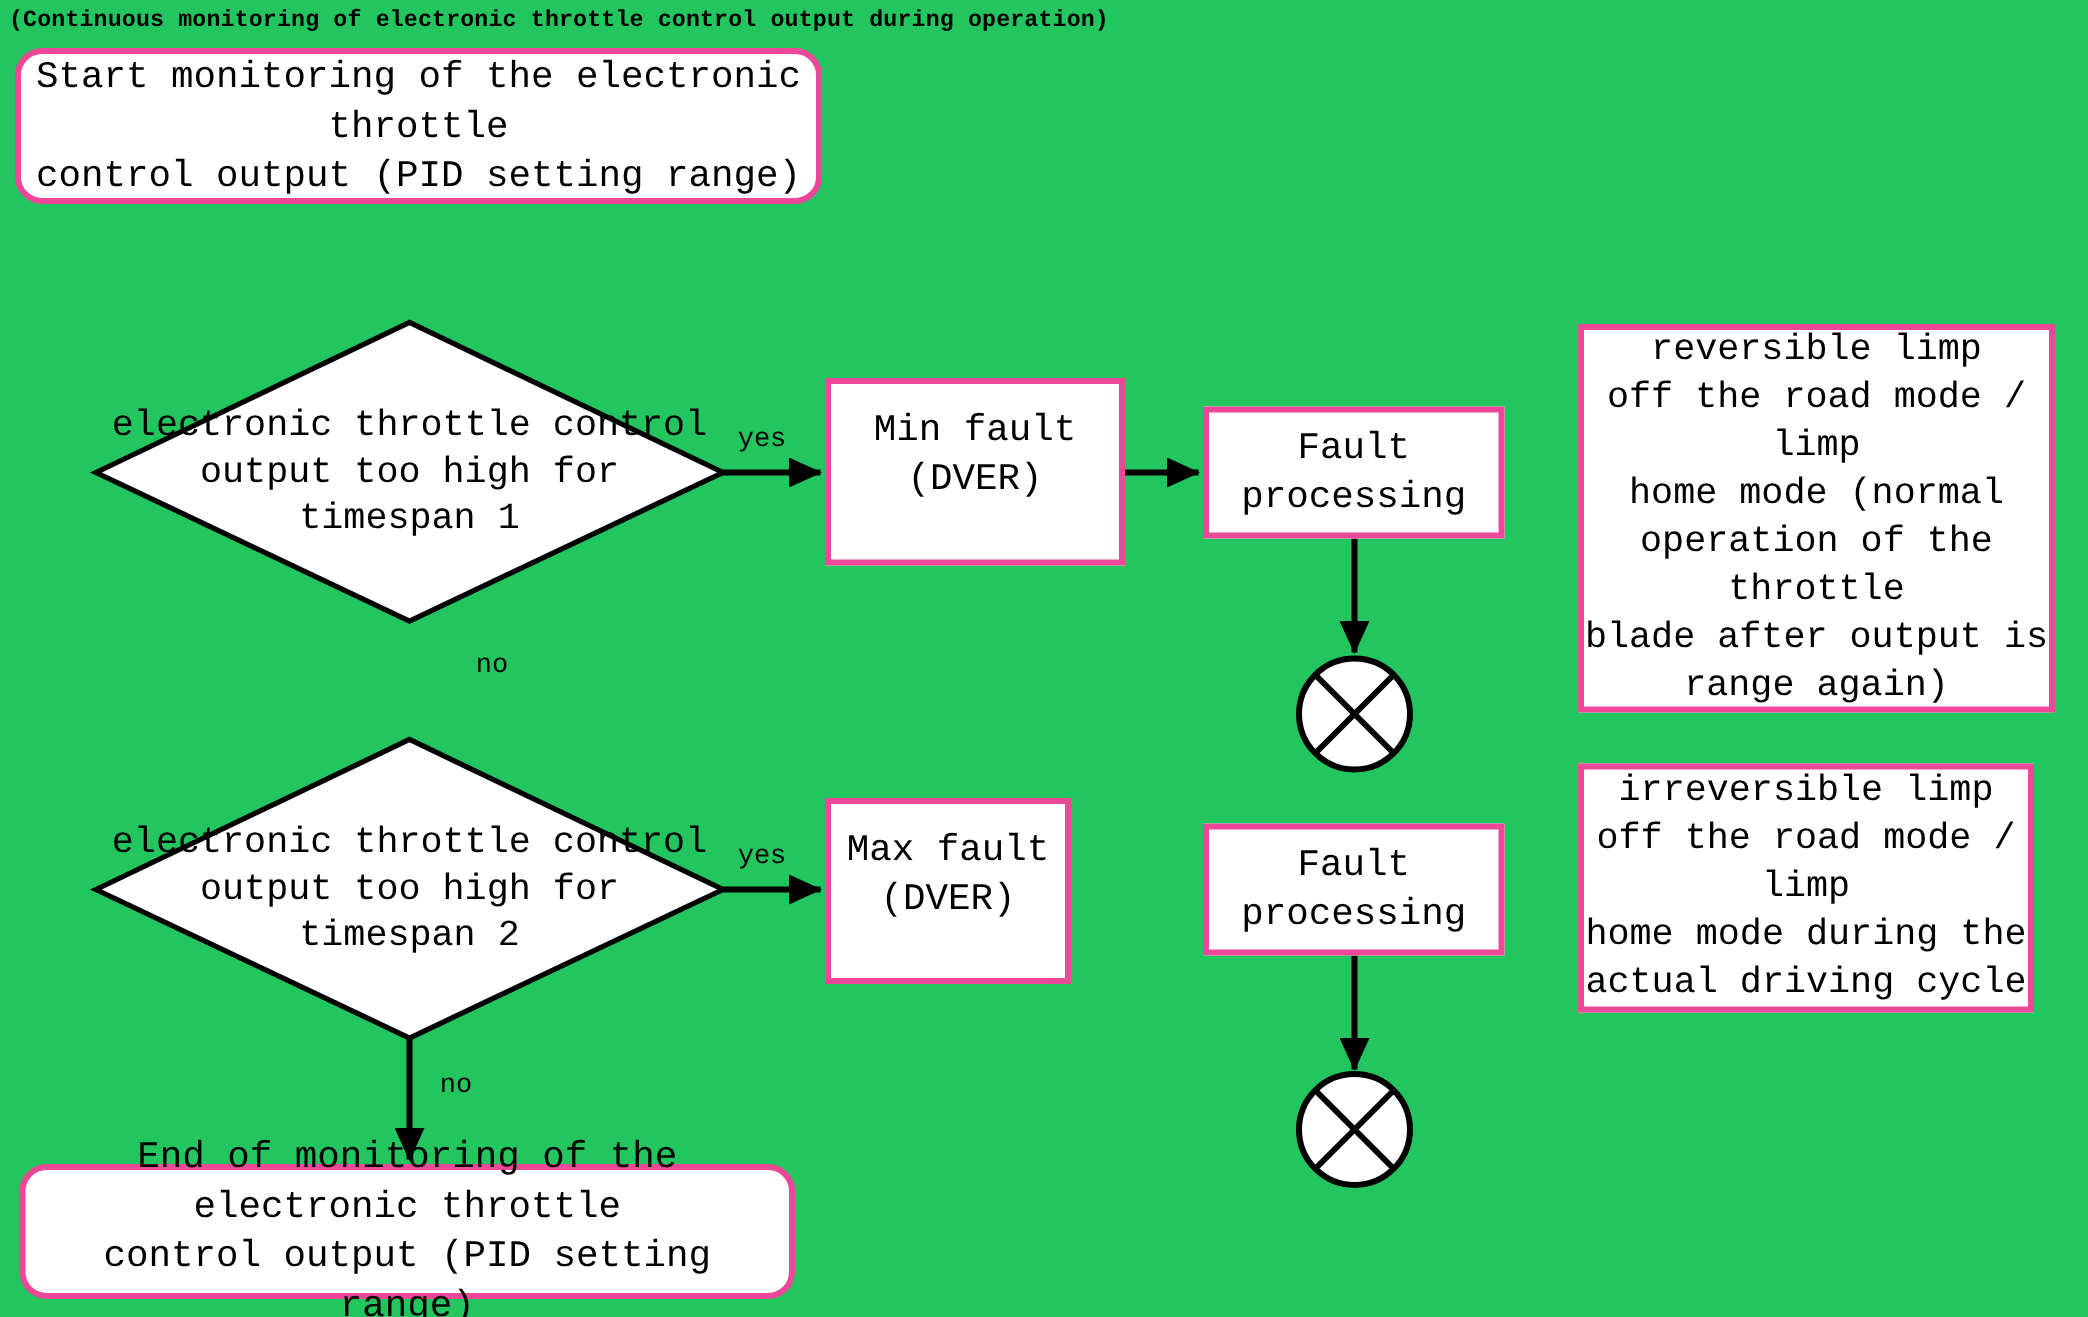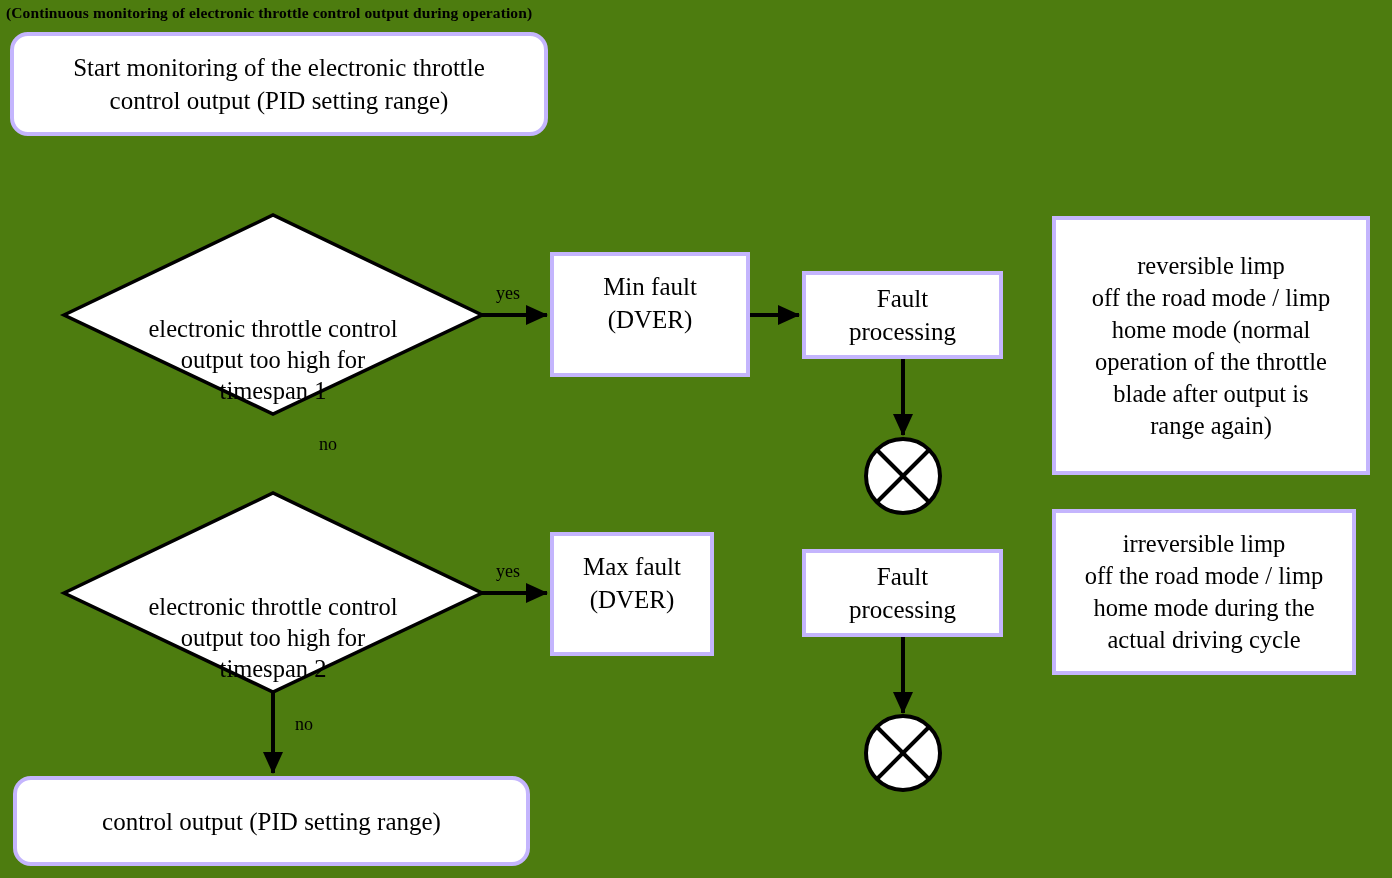--- a/index.html
+++ b/index.html
@@ -1,46 +1,45 @@
 <!DOCTYPE html>
 <html><head>
 <meta charset="utf-8">
 <style>
   html, body { margin: 0; padding: 0; background: #ffffff; }
   .canvas {
     position: relative;
     width: 1392px;
     height: 878px;
-    background: #4d7c0f;
-    font-family: Liberation Serif, serif;
+    background: #22c55e;
+    font-family: Liberation Mono, monospace;
     color: #000000;
     overflow: hidden;
   }
   .shapes { position: absolute; left: 0; top: 0; }
   .node {
     position: absolute;
     box-sizing: border-box;
-    border: 4px solid #c4b5fd;
+    border: 4px solid #ec4899;
     background: #ffffff;
     display: flex;
     flex-direction: column;
     align-items: center;
     justify-content: center;
     text-align: center;
   }
   .rounded { border-radius: 18px; }
   .top-align { justify-content: flex-start; padding-top: 14px; }
   .fs25 { font-size: 25px; line-height: 33px; }
   .note-lines { font-size: 24.5px; line-height: 32px; }
   .dtext {
     position: absolute;
     text-align: center;
     font-size: 24.5px;
     line-height: 31px;
-    margin-top: 44px;
   }
   .edge-label {
     position: absolute;
     width: 48px;
     text-align: center;
     font-size: 18px;
     line-height: 26px;
   }
   .caption {
     position: absolute;
@@ -141,16 +140,17 @@
   </div>
 
   <div class="node note-lines" style="left:1052px; top:509px; width:304px; height:166px;">
     <div>irreversible limp</div>
     <div>off the road mode / limp</div>
     <div>home mode during the</div>
     <div>actual driving cycle</div>
   </div>
 
   <div class="node rounded fs25" style="left:13px; top:776px; width:517px; height:90px;">
+    <div>End of monitoring of the electronic throttle</div>
     <div>control output (PID setting range)</div>
   </div>
 
 </div>
 
 </body></html>

